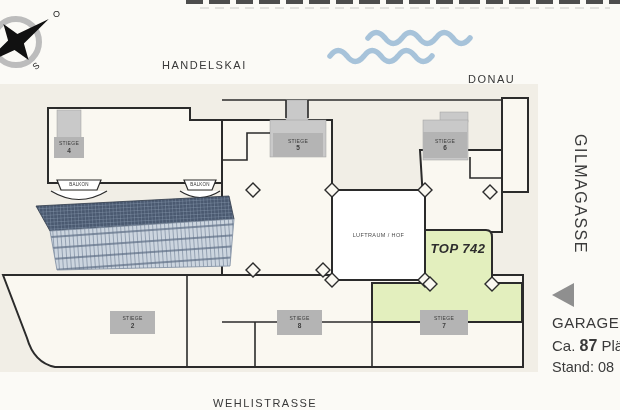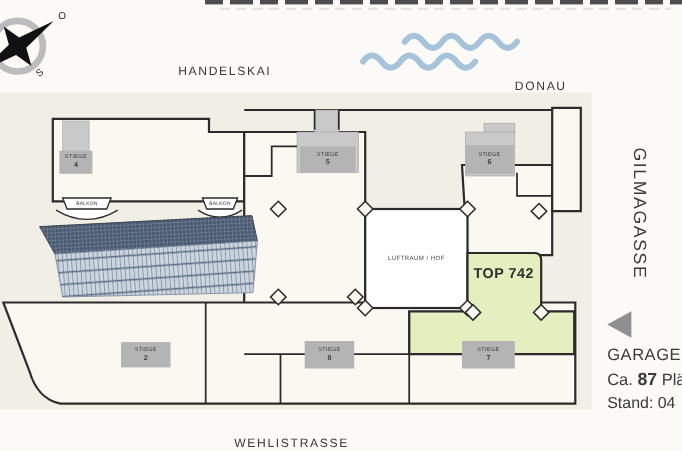--- a/index.html
+++ b/index.html
@@ -30,21 +30,21 @@
   .floorlbl{position:absolute;left:52px;top:372px;font-size:23px;font-weight:300;
             letter-spacing:1px;color:#2a2a2a;}
   .stiege{position:absolute;background:var(--box_gray);color:#3c3c3c;display:flex;
           flex-direction:column;align-items:center;justify-content:center;text-align:center;line-height:1.3;}
   .stiege .t{font-size:5px;letter-spacing:.3px;}
   .stiege .n{font-size:6.5px;font-weight:bold;}
   .balkon{position:absolute;font-size:4.5px;color:#333;text-align:center;letter-spacing:.2px;}
   .courtyard-label{position:absolute;left:332px;top:190px;width:93px;height:90px;display:flex;
           align-items:center;justify-content:center;font-size:5.5px;color:#4a4a4a;letter-spacing:.4px;}
   .unit-label{position:absolute;left:424px;top:241px;width:68px;text-align:center;
-          font-size:13px;font-weight:600;color:#2d2d2d;letter-spacing:.5px;}
+          font-size:13px;font-weight:600;color:#2d2d2d;letter-spacing:.5px;font-style:italic;}
   .legend-line{position:absolute;left:552px;color:#3a3a3a;white-space:nowrap;}
   .lg1{top:314px;font-size:15px;letter-spacing:.5px;}
   .lg2{top:337px;font-size:15px;}
   .lg2 b{font-size:16px;}
   .lg3{top:359px;font-size:14.5px;}
 </style>
 </head>
 <body>
 
 <div id="stage">
@@ -164,15 +164,15 @@
 
   <div class="courtyard-label">LUFTRAUM / HOF</div>
   <div class="unit-label">TOP 742</div>
 
   <div class="legend-line lg1">GARAGEN</div>
   <div class="legend-line lg2">
     <span>Ca.</span>
     <b>87</b>
     <span>Plä</span>
   </div>
-  <div class="legend-line lg3">Stand: 04</div>
+  <div class="legend-line lg3">Stand: 08</div>
 
 </div>
 
 </body></html>

